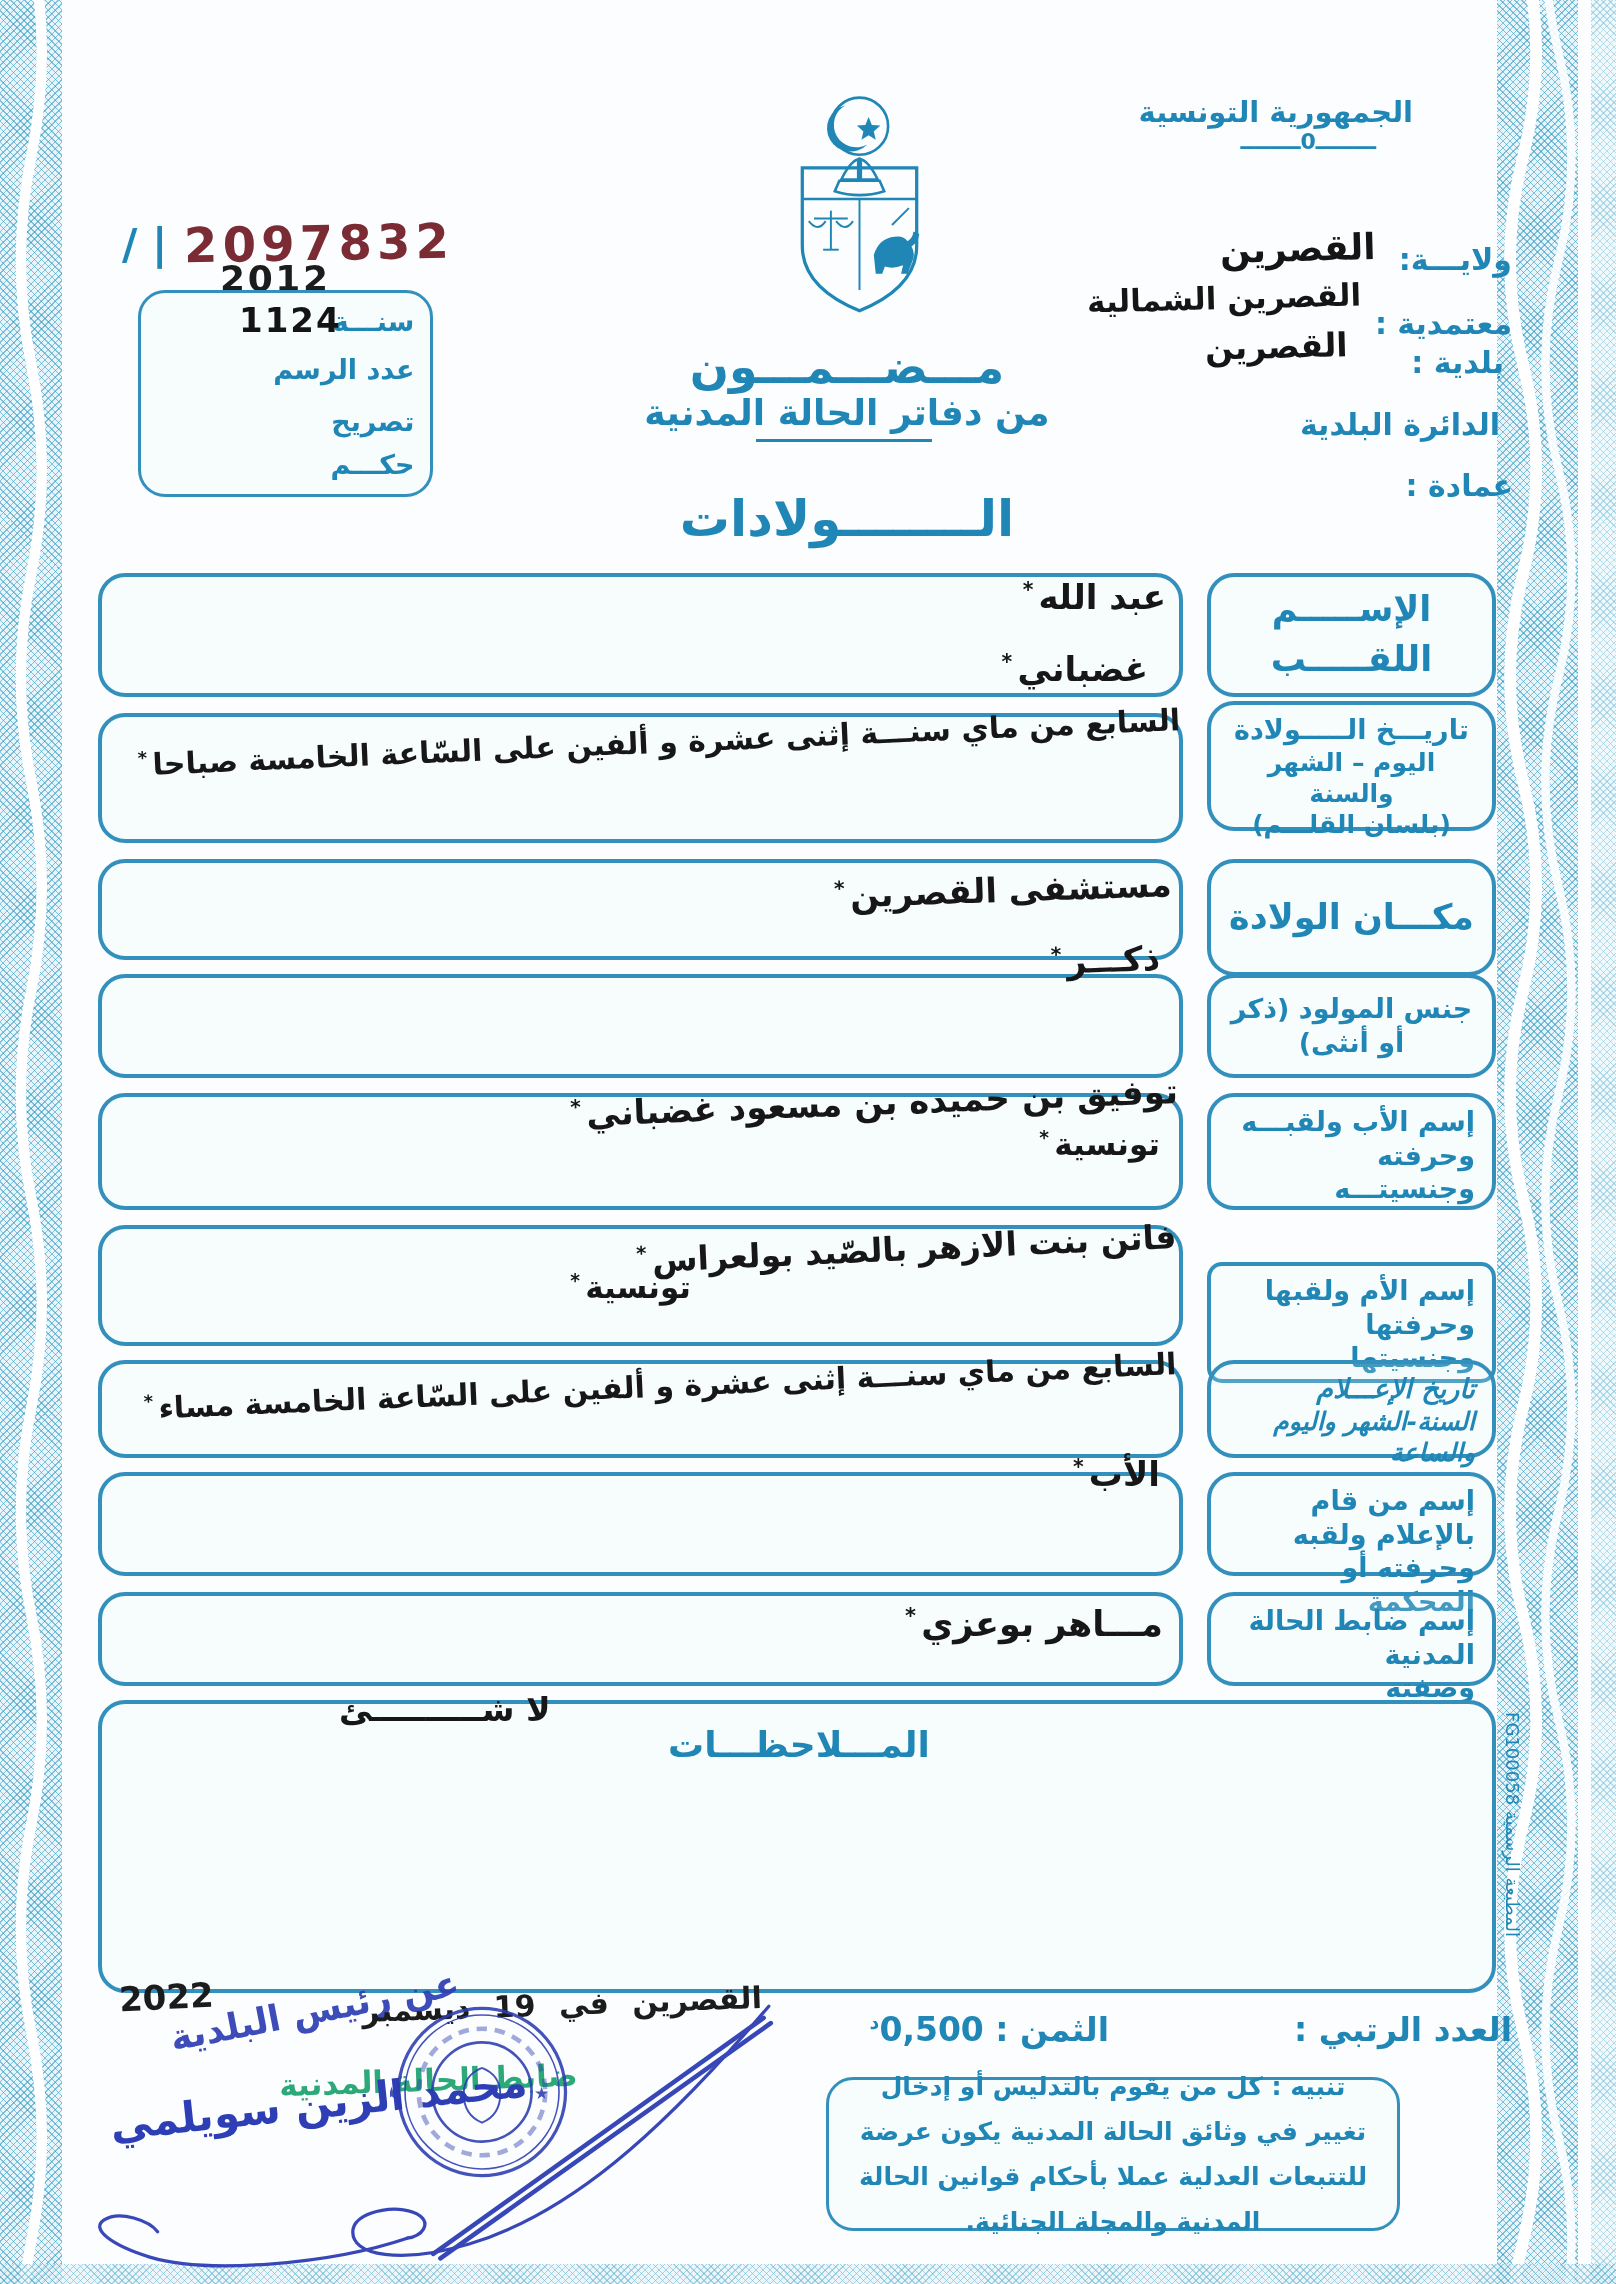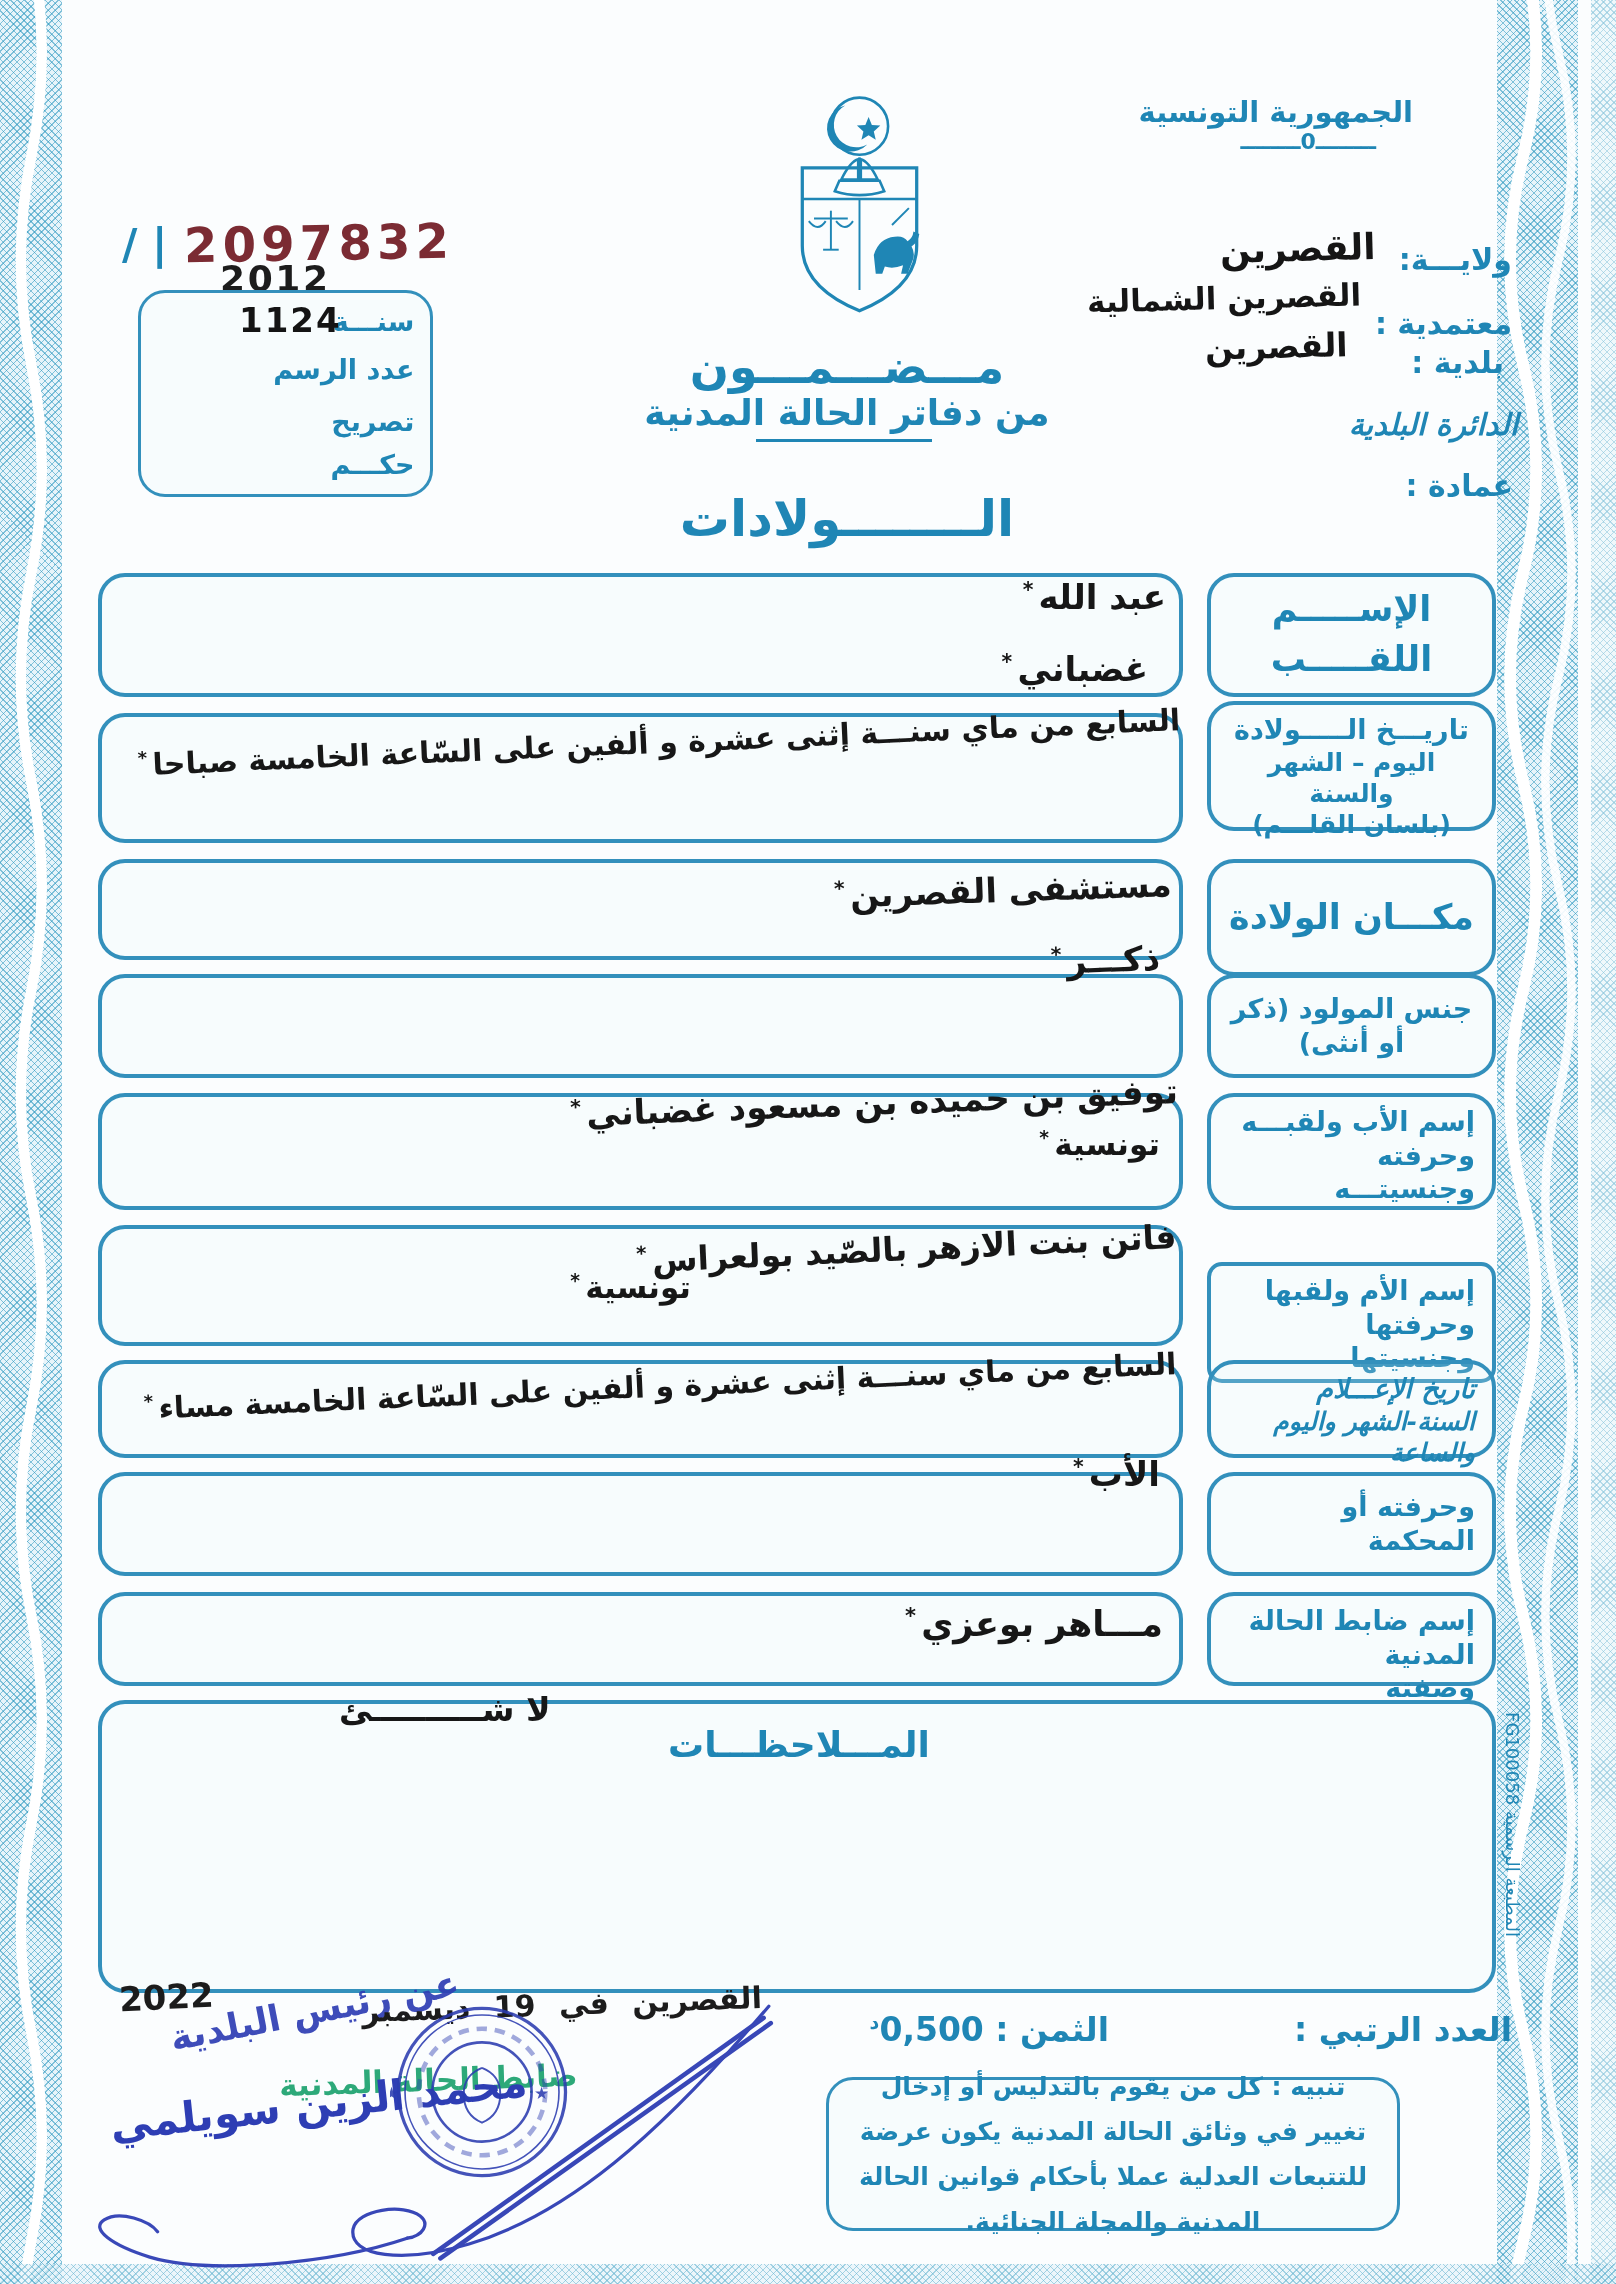--- a/index.html
+++ b/index.html
@@ -60,21 +60,21 @@
 
   <div class="hdr-lbl" style="right:104px;top:242px;">ولايـــة:</div>
   <div class="hdr-val" style="right:240px;top:228px;font-size:36px;">القصرين</div>
 
   <div class="hdr-lbl" style="right:104px;top:306px;">معتمدية :</div>
   <div class="hdr-val" style="right:255px;top:280px;font-size:31px;">القصرين الشمالية</div>
 
   <div class="hdr-lbl" style="right:112px;top:345px;">بلدية :</div>
   <div class="hdr-val" style="right:268px;top:327px;font-size:33px;">القصرين</div>
 
-  <div class="hdr-lbl" style="right:98px;top:407px;font-style:italic;">الدائرة البلدية</div>
+  <div class="hdr-lbl" style="right:116px;top:407px;">الدائرة البلدية</div>
   <div class="hdr-lbl" style="right:103px;top:468px;">عمادة :</div>
 
   <div class="abs blue" style="left:122px;top:220px;font-size:42px;font-weight:600;">| /</div>
   <div class="abs" style="left:184px;top:215px;font-size:48px;font-weight:700;color:#7b2b33;letter-spacing:5.2px;transform:rotate(-1deg);">2097832</div>
   <div class="abs" style="left:220px;top:258px;font-size:36px;font-weight:700;color:#1c1c1c;letter-spacing:2.6px;">2012</div>
 
   <div class="box" style="left:138px;top:290px;width:295px;height:207px;border-width:3.9px;">
     <div class="abs lbl right" style="right:15.6px;top:11.7px;">سنـــة</div>
     <div class="abs lbl right" style="right:15.6px;top:60px;">عدد الرسم</div>
     <div class="abs lbl right" style="right:15.6px;top:112px;">تصريح</div>
@@ -148,20 +148,21 @@
   </div>
 
   <div class="box value-box" style="top:1360px;height:98px;"></div>
   <div class="box label-box" style="top:1360px;height:98px;font-style:italic;">
     <div class="lbl right">تاريخ الإعـــلام</div>
     <div class="lbl sm right">السنة-الشهر واليوم والساعة</div>
   </div>
 
   <div class="box value-box" style="top:1472px;height:104px;"></div>
   <div class="box label-box" style="top:1472px;height:104px;">
+    <div class="lbl right">إسم من قام بالإعلام ولقبه</div>
     <div class="lbl right">وحرفته أو المحكمة</div>
   </div>
 
   <div class="box value-box" style="top:1592px;height:94px;"></div>
   <div class="box label-box" style="top:1592px;height:94px;">
     <div class="lbl right">إسم ضابط الحالة المدنية</div>
     <div class="lbl right">وصفته</div>
   </div>
 
   <div class="val" style="right:450px;top:577px;font-size:34px;"><span>عبد الله</span><span class="ast">*</span></div>

